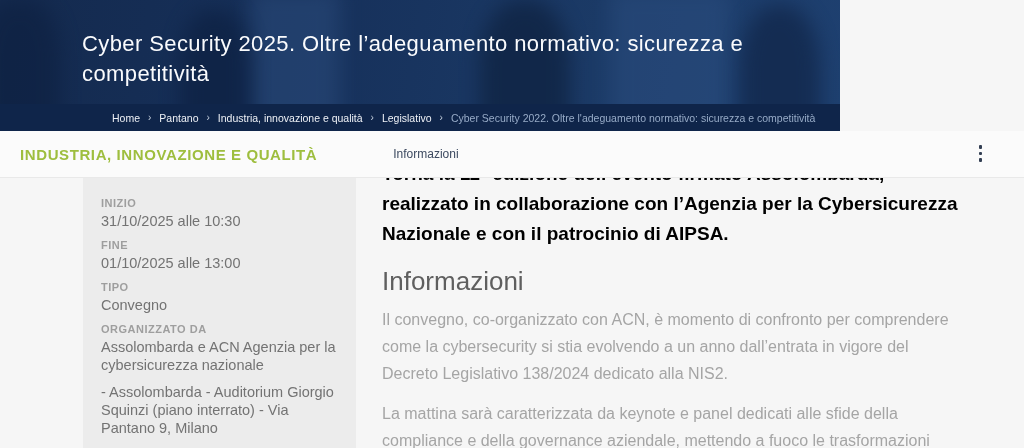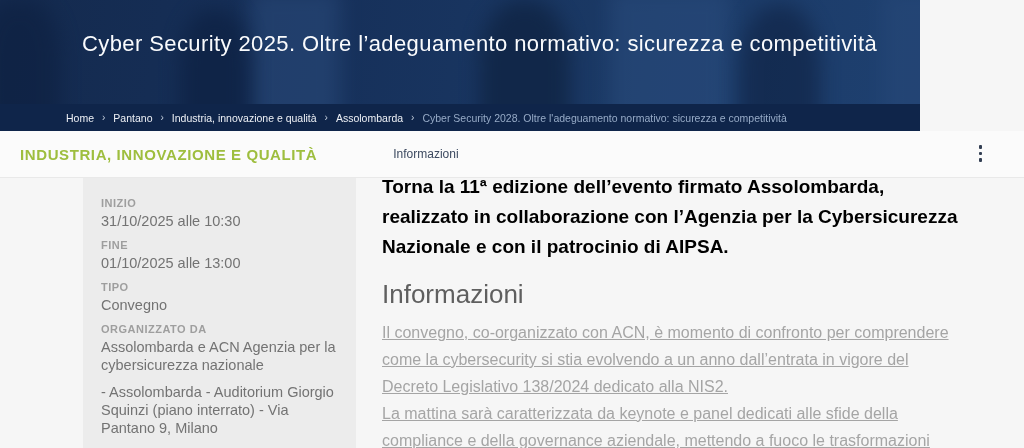--- a/index.html
+++ b/index.html
@@ -5,21 +5,21 @@
   * { margin: 0; padding: 0; box-sizing: border-box; }
   html, body { width: 1024px; height: 448px; overflow: hidden; }
   body {
     font-family: "Liberation Sans", "DejaVu Sans", sans-serif;
     background: #f6f6f6;
   }
 
   
   .hero {
     position: relative;
-    width: 920px;
+    width: 840px;
     height: 131px;
     overflow: hidden;
     background: linear-gradient(100deg, #142a4e 0%, #16305a 35%, #1b3a66 70%, #1e4070 100%);
   }
   .hero-figures { position: absolute; inset: 0; overflow: hidden; }
   .hero-figures div { position: absolute; filter: blur(10px); }
   .fig-window1 { left: 250px; top: -10px; width: 90px; height: 140px; background: #2b4c7c; opacity: .55; }
   .fig-window2 { left: 610px; top: -10px; width: 120px; height: 140px; background: #2e5184; opacity: .45; }
   .fig-window3 { left: 880px; top: -10px; width: 100px; height: 140px; background: #2b4c7c; opacity: .4; }
   .fig-person1 { left: 180px; top: 10px; width: 70px; height: 140px; background: #0e2244; border-radius: 40% 40% 0 0; opacity: .8; }
@@ -38,21 +38,21 @@
     letter-spacing: 0.4px;
   }
 
   .breadcrumb-bar {
     position: absolute;
     left: 0; bottom: 0;
     width: 1024px; height: 27px;
     background: #0f254a;
     display: flex;
     align-items: center;
-    padding-left: 66px;
+    padding-left: 112px;
   }
   .breadcrumb-bar a, .breadcrumb-bar .crumb {
     color: #eef1f6;
     font-size: 10.5px;
     text-decoration: none;
     white-space: nowrap;
     cursor: pointer;
   }
   .breadcrumb-sep { color: #c3cedd; font-size: 10px; margin: 0 8px; }
   .breadcrumb-current { color: #97abc7 !important; cursor: default; }
@@ -133,21 +133,21 @@
   .article h2 {
     margin: 17px 0 9px 0;
     color: #5f5f5f;
     font-size: 26px;
     font-weight: 400;
   }
   .article p.body-par {
     color: #a5a5a5;
     font-size: 16px;
     line-height: 27px;
-    text-decoration: underline;
+    margin-bottom: 13px;
   }
 </style>
 </head>
 <body>
 
 <header class="hero">
   <div class="hero-figures">
     <div class="fig-window1"></div>
     <div class="fig-window2"></div>
     <div class="fig-window3"></div>
@@ -159,23 +159,23 @@
 
   <h1 class="hero-title">Cyber Security 2025. Oltre l’adeguamento normativo: sicurezza e competitività</h1>
 
   <nav class="breadcrumb-bar">
     <a>Home</a>
     <span class="breadcrumb-sep">›</span>
     <a>Pantano</a>
     <span class="breadcrumb-sep">›</span>
     <a>Industria, innovazione e qualità</a>
     <span class="breadcrumb-sep">›</span>
-    <a>Assolombarda</a>
-    <span class="breadcrumb-sep">›</span>
-    <span class="crumb breadcrumb-current">Cyber Security 2028. Oltre l'adeguamento normativo: sicurezza e competitività</span>
+    <a>Legislativo</a>
+    <span class="breadcrumb-sep">›</span>
+    <span class="crumb breadcrumb-current">Cyber Security 2022. Oltre l'adeguamento normativo: sicurezza e competitività</span>
   </nav>
 </header>
 
 <div class="section-bar">
   <span class="category-title">INDUSTRIA, INNOVAZIONE E QUALITÀ</span>
   <span class="tab-informazioni">Informazioni</span>
   <div class="kebab">
     <span></span>
     <span></span>
     <span></span>

